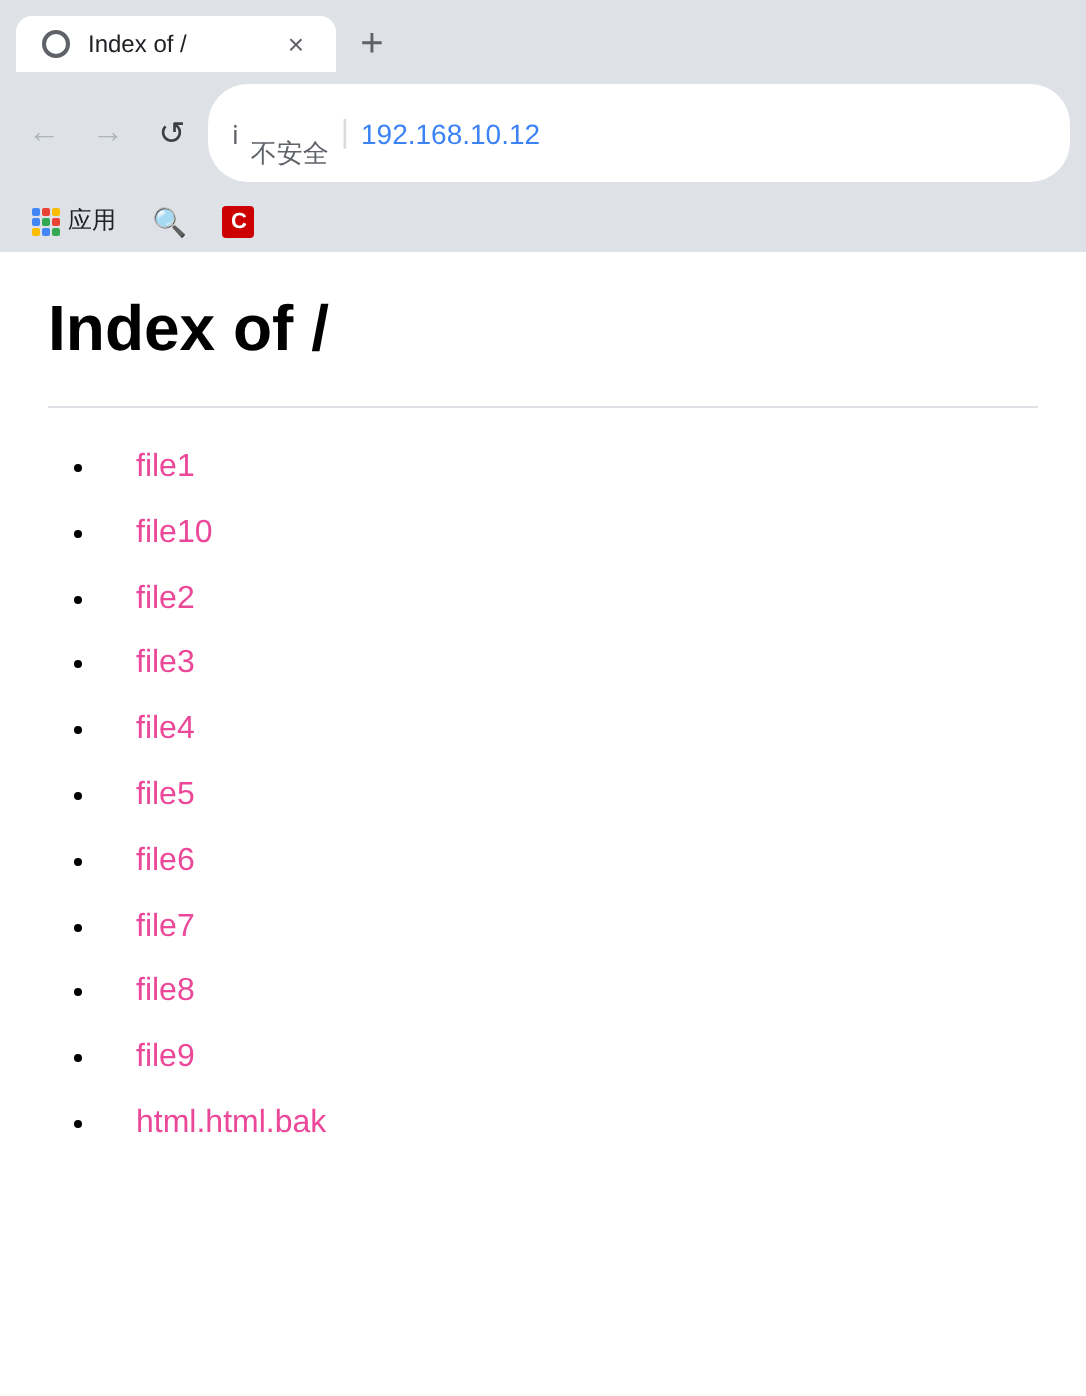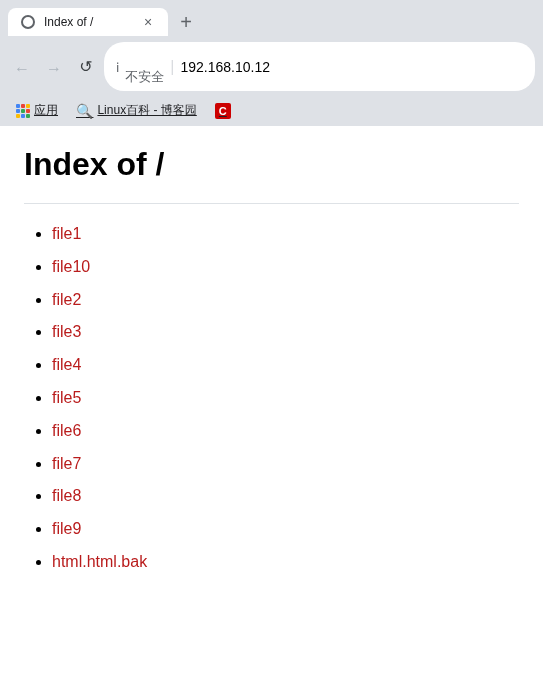--- a/index.html
+++ b/index.html
@@ -144,21 +144,21 @@
       font-size: 13px;
       margin-top: 21px;
     }
 
     .address-divider {
       color: #dadce0;
       font-size: 16px;
     }
 
     .address-url {
-      color: #000000;
+      color: #3b82f6;
       font-size: 14px;
     }
 
     
     .bookmarks-bar {
       display: flex;
       align-items: center;
       padding: 2px 8px 4px 8px;
       gap: 2px;
       background: #dee1e6;
@@ -166,21 +166,20 @@
 
     .bookmark-item {
       display: flex;
       align-items: center;
       gap: 4px;
       padding: 3px 8px;
       border-radius: 4px;
       cursor: pointer;
       font-size: 12px;
       color: #202124;
-      text-decoration: underline;
     }
 
     .bookmark-apps-icon {
       display: grid;
       grid-template-columns: 1fr 1fr 1fr;
       gap: 1px;
       width: 14px;
       height: 14px;
     }
 
@@ -232,23 +231,24 @@
       list-style: disc;
       padding-left: 28px;
       line-height: 1.8;
     }
 
     .file-list li {
       margin: 4px 0;
     }
 
     .file-list a {
-      color: #b91c1c;
+      color: #ec4899;
       text-decoration: none;
       font-size: 16px;
+      margin-left: 16px;
     }
 
     .separator-line {
       border: none;
       border-top: 1px solid #dee2e6;
       margin: 2px 0 16px 0;
     }
   </style>
 </head>
 <body>
@@ -290,21 +290,20 @@
         <span class="dot-red"></span>
         <span class="dot-yellow"></span>
         <span class="dot-blue"></span>
         <span class="dot-green"></span>
       </div>
       <span>应用</span>
     </div>
 
     <div class="bookmark-item">
       <span class="linux-icon">🔍</span>
-      <span>Linux百科 - 博客园</span>
     </div>
 
     <div class="bookmark-item">
       <div class="csdn-bookmark">C</div>
     </div>
   </div>
 
 </div>
 
 <div class="page-content">

